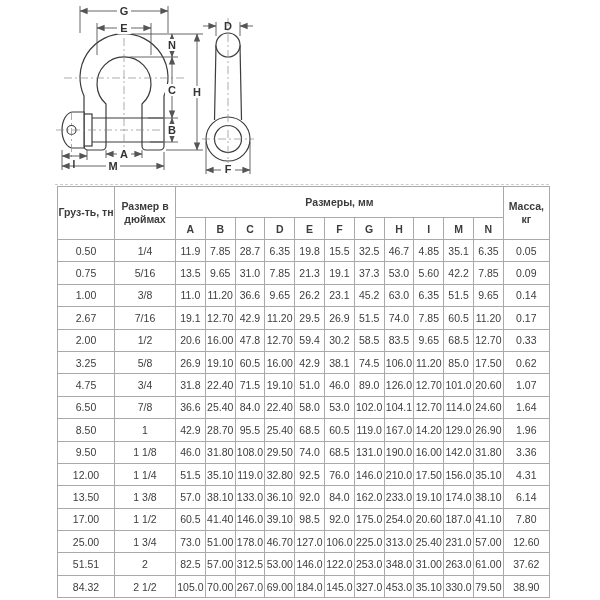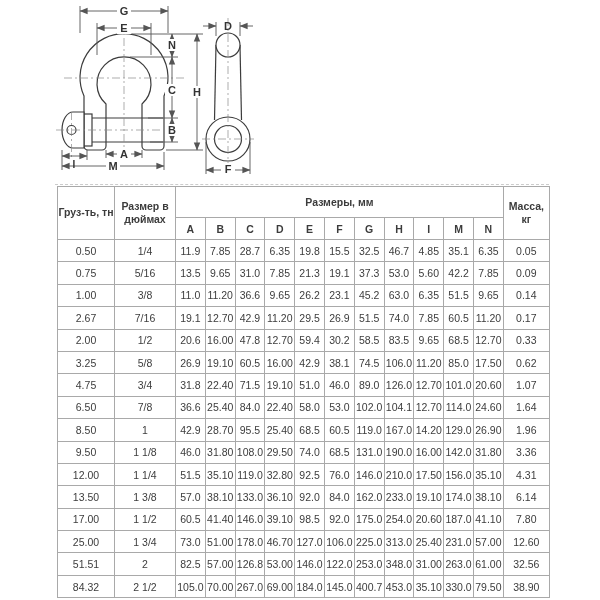--- a/index.html
+++ b/index.html
@@ -388,41 +388,41 @@
           <td>25.40</td>
           <td>231.0</td>
           <td>57.00</td>
           <td>12.60</td>
         </tr>
         <tr>
           <td>51.51</td>
           <td>2</td>
           <td>82.5</td>
           <td>57.00</td>
-          <td>126.8</td>
+          <td>312.5</td>
           <td>53.00</td>
           <td>146.0</td>
           <td>122.0</td>
           <td>253.0</td>
           <td>348.0</td>
           <td>31.00</td>
           <td>263.0</td>
           <td>61.00</td>
-          <td>32.56</td>
+          <td>37.62</td>
         </tr>
         <tr>
           <td>84.32</td>
           <td>2 1/2</td>
           <td>105.0</td>
           <td>70.00</td>
           <td>267.0</td>
           <td>69.00</td>
           <td>184.0</td>
           <td>145.0</td>
-          <td>400.7</td>
+          <td>327.0</td>
           <td>453.0</td>
           <td>35.10</td>
           <td>330.0</td>
           <td>79.50</td>
           <td>38.90</td>
         </tr>
       </tbody>
   </table>
 
 </div>

